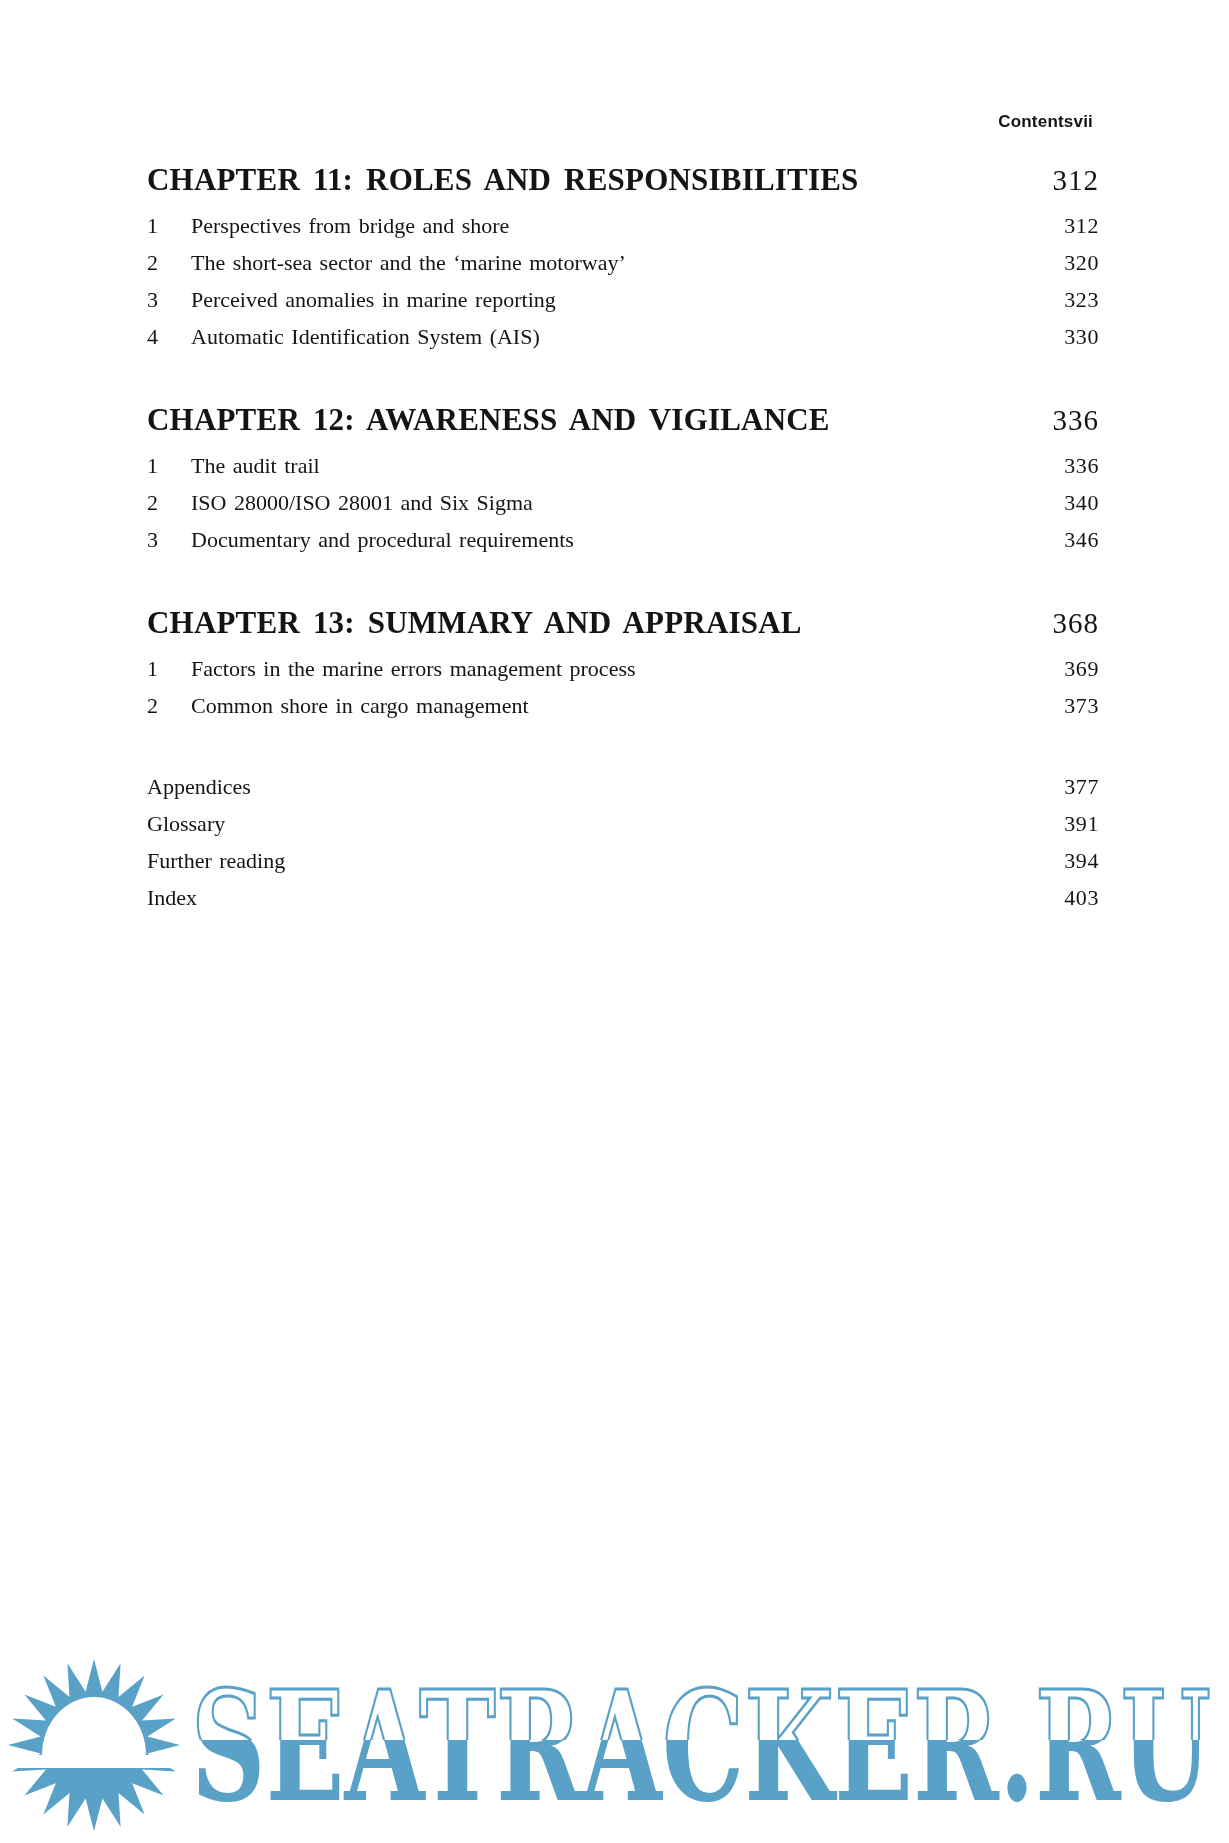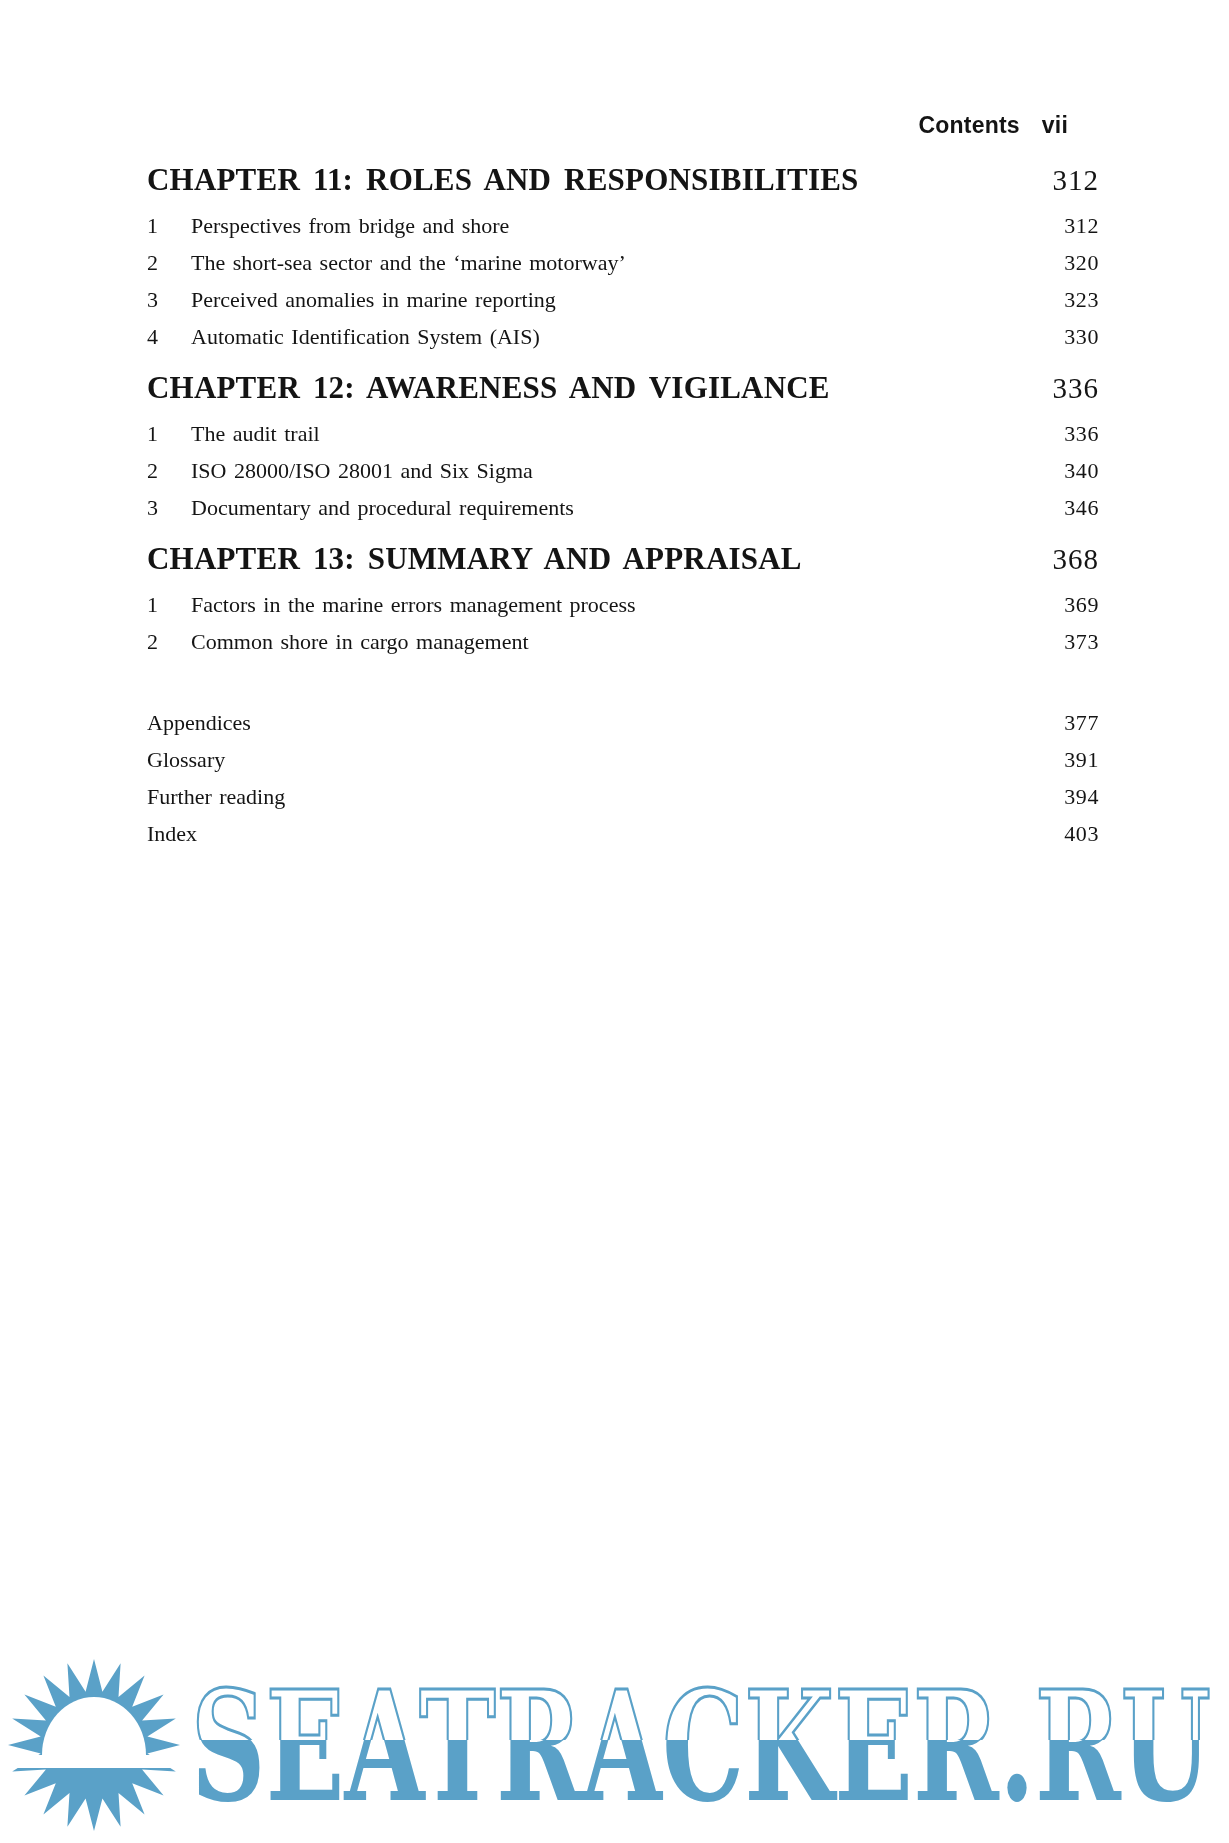--- a/index.html
+++ b/index.html
@@ -2,24 +2,24 @@
 <html><head>
 <meta charset="utf-8">
 <style>
   html,body{margin:0;padding:0;}
   body{
     width:1229px;height:1843px;position:relative;background:#ffffff;
     font-family:"Liberation Serif","DejaVu Serif",serif;color:#141414;
     overflow:hidden;
   }
   .contents-header{
-    position:absolute;top:112px;right:161px;
+    position:absolute;top:112px;right:136px;
     font-family:"Liberation Sans","DejaVu Sans",sans-serif;
-    font-weight:bold;font-size:23px;letter-spacing:0.2px;
-    display:flex;gap:22px;align-items:baseline;
+    font-weight:bold;font-size:17px;letter-spacing:0.2px;
+    display:flex;align-items:baseline;
   }
   .toc{
     position:absolute;left:147px;top:163px;width:952px;
   }
   .ch-head{
     display:flex;justify-content:space-between;align-items:baseline;
     font-weight:bold;font-size:31px;line-height:34px;
     letter-spacing:0.2px;word-spacing:5px;
   }
   .ch-page{
@@ -27,21 +27,21 @@
   }
   .ch-items{margin-top:10px;}
   .item{
     display:flex;align-items:baseline;
     font-size:22px;line-height:23px;padding:7px 0;
     word-spacing:2px;
   }
   .item .num{width:44px;flex:0 0 44px;}
   .item .ititle{flex:1 1 auto;}
   .item .ipage{margin-left:auto;letter-spacing:0.6px;}
-  .chapter + .chapter{margin-top:16px;}
+  .chapter + .chapter{margin-top:48px;}
   .back-matter{margin-top:44px;}
   .bm-row{
     display:flex;align-items:center;
     font-size:22px;line-height:23px;padding:7px 0;
     word-spacing:2px;
   }
   .bm-row .bpage{margin-left:auto;letter-spacing:0.6px;}
   .watermark{
     position:absolute;left:0;top:1630px;width:1062px;height:213px;
     pointer-events:none;

